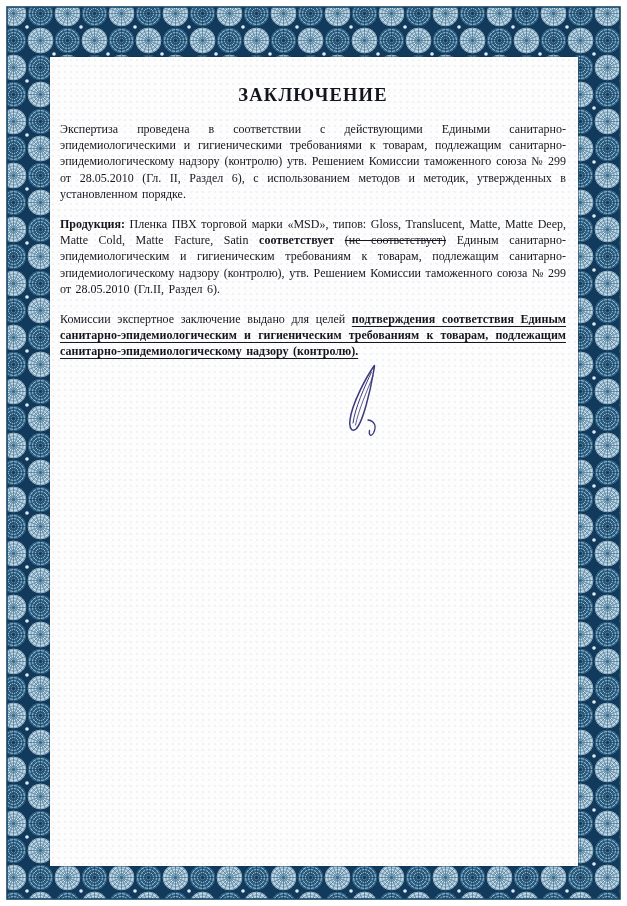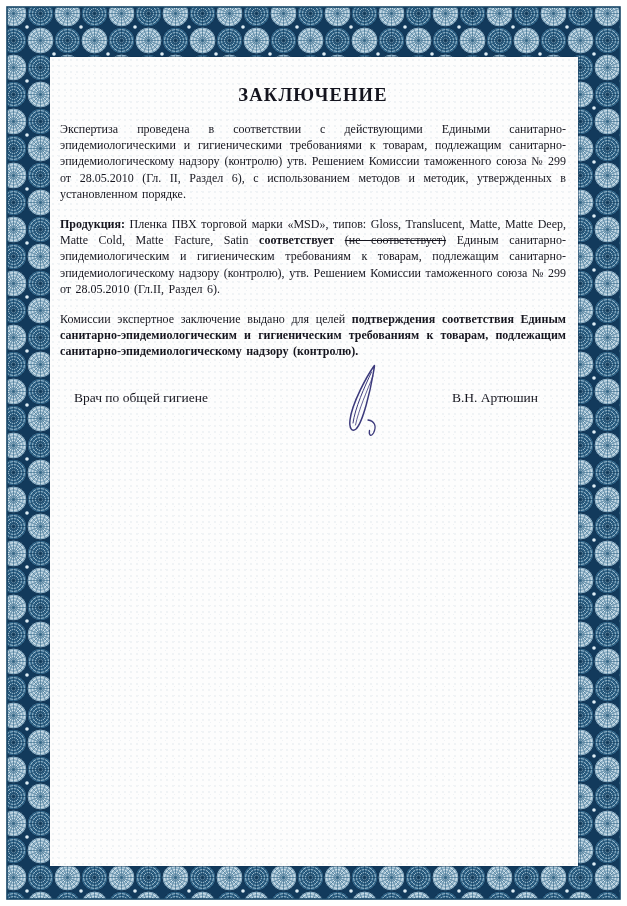--- a/index.html
+++ b/index.html
@@ -50,21 +50,21 @@
   .para {
     margin: 0 0 14px 0;
     font-size: 12px;
     line-height: 16.2px;
     text-align: justify;
     word-spacing: 1.5px;
   }
   .para.tight { margin-bottom: 12px; }
   .b { font-weight: bold; }
   .struck { font-weight: normal; text-decoration: line-through; text-decoration-thickness: 1.2px; }
-  .u { font-weight: bold; text-underline-offset: 2.5px; text-decoration-thickness: 1px; }
+  .u { font-weight: bold; text-decoration: underline; text-underline-offset: 2.5px; text-decoration-thickness: 1px; }
   .sig-row {
     display: flex;
     justify-content: space-between;
     align-items: baseline;
     margin-top: 30px;
     padding: 0 28px 0 14px;
     font-size: 13.5px;
   }
   .ink {
     position: absolute;
@@ -121,24 +121,20 @@
   <div class="sheet">
 
     <h1 class="title">ЗАКЛЮЧЕНИЕ</h1>
 
     <p class="para">Экспертиза проведена в соответствии с действующими Едиными санитарно-эпидемиологическими и гигиеническими требованиями к товарам, подлежащим санитарно-эпидемиологическому надзору (контролю) утв. Решением Комиссии таможенного союза № 299 от 28.05.2010 (Гл. II, Раздел 6), с использованием методов и методик, утвержденных в установленном порядке.</p>
 
     <p class="para"><span class="b">Продукция:</span><span> Пленка ПВХ торговой марки «MSD», типов: Gloss, Translucent, Matte, Matte Deep, Matte Cold, Matte Facture, Satin </span><span class="b">соответствует </span><span class="struck">(не соответствует)</span><span> Единым санитарно-эпидемиологическим и гигиеническим требованиям к товарам, подлежащим санитарно-эпидемиологическому надзору (контролю), утв. Решением Комиссии таможенного союза № 299 от 28.05.2010 (Гл.II, Раздел 6).</span></p>
 
     <p class="para tight"><span>Комиссии экспертное заключение выдано для целей </span><span class="u">подтверждения соответствия Единым санитарно-эпидемиологическим и гигиеническим требованиям к товарам, подлежащим санитарно-эпидемиологическому надзору (контролю).</span></p>
 
-    <div class="sig-row">
-      <span>Врач по общей гигиене</span>
-      <span>В.Н. Артюшин</span>
-    </div>
 
     <svg class="ink" width="42" height="82" viewBox="0 0 42 82" xmlns="http://www.w3.org/2000/svg">
       <g fill="none" stroke="#3c3a7c" stroke-linecap="round">
         <path d="M31,3 C24,13 9,40 7,57 C6,65 9,69.5 13,66 C20,59.5 27.5,27 30.5,9 C31.2,4.5 32,1.5 31,3 Z" stroke-width="1.5"></path>
         <path d="M28.5,9 C21.5,24 12,45 10,60" stroke-width="1"></path>
         <path d="M30,13 C24,28 15.5,47 12.5,62" stroke-width="0.8"></path>
         <path d="M25,57 C31.5,58 34,63 30.5,70 C28.2,74 25.5,72.5 26.5,67.5" stroke-width="1.3"></path>
       </g>
     </svg>
 

